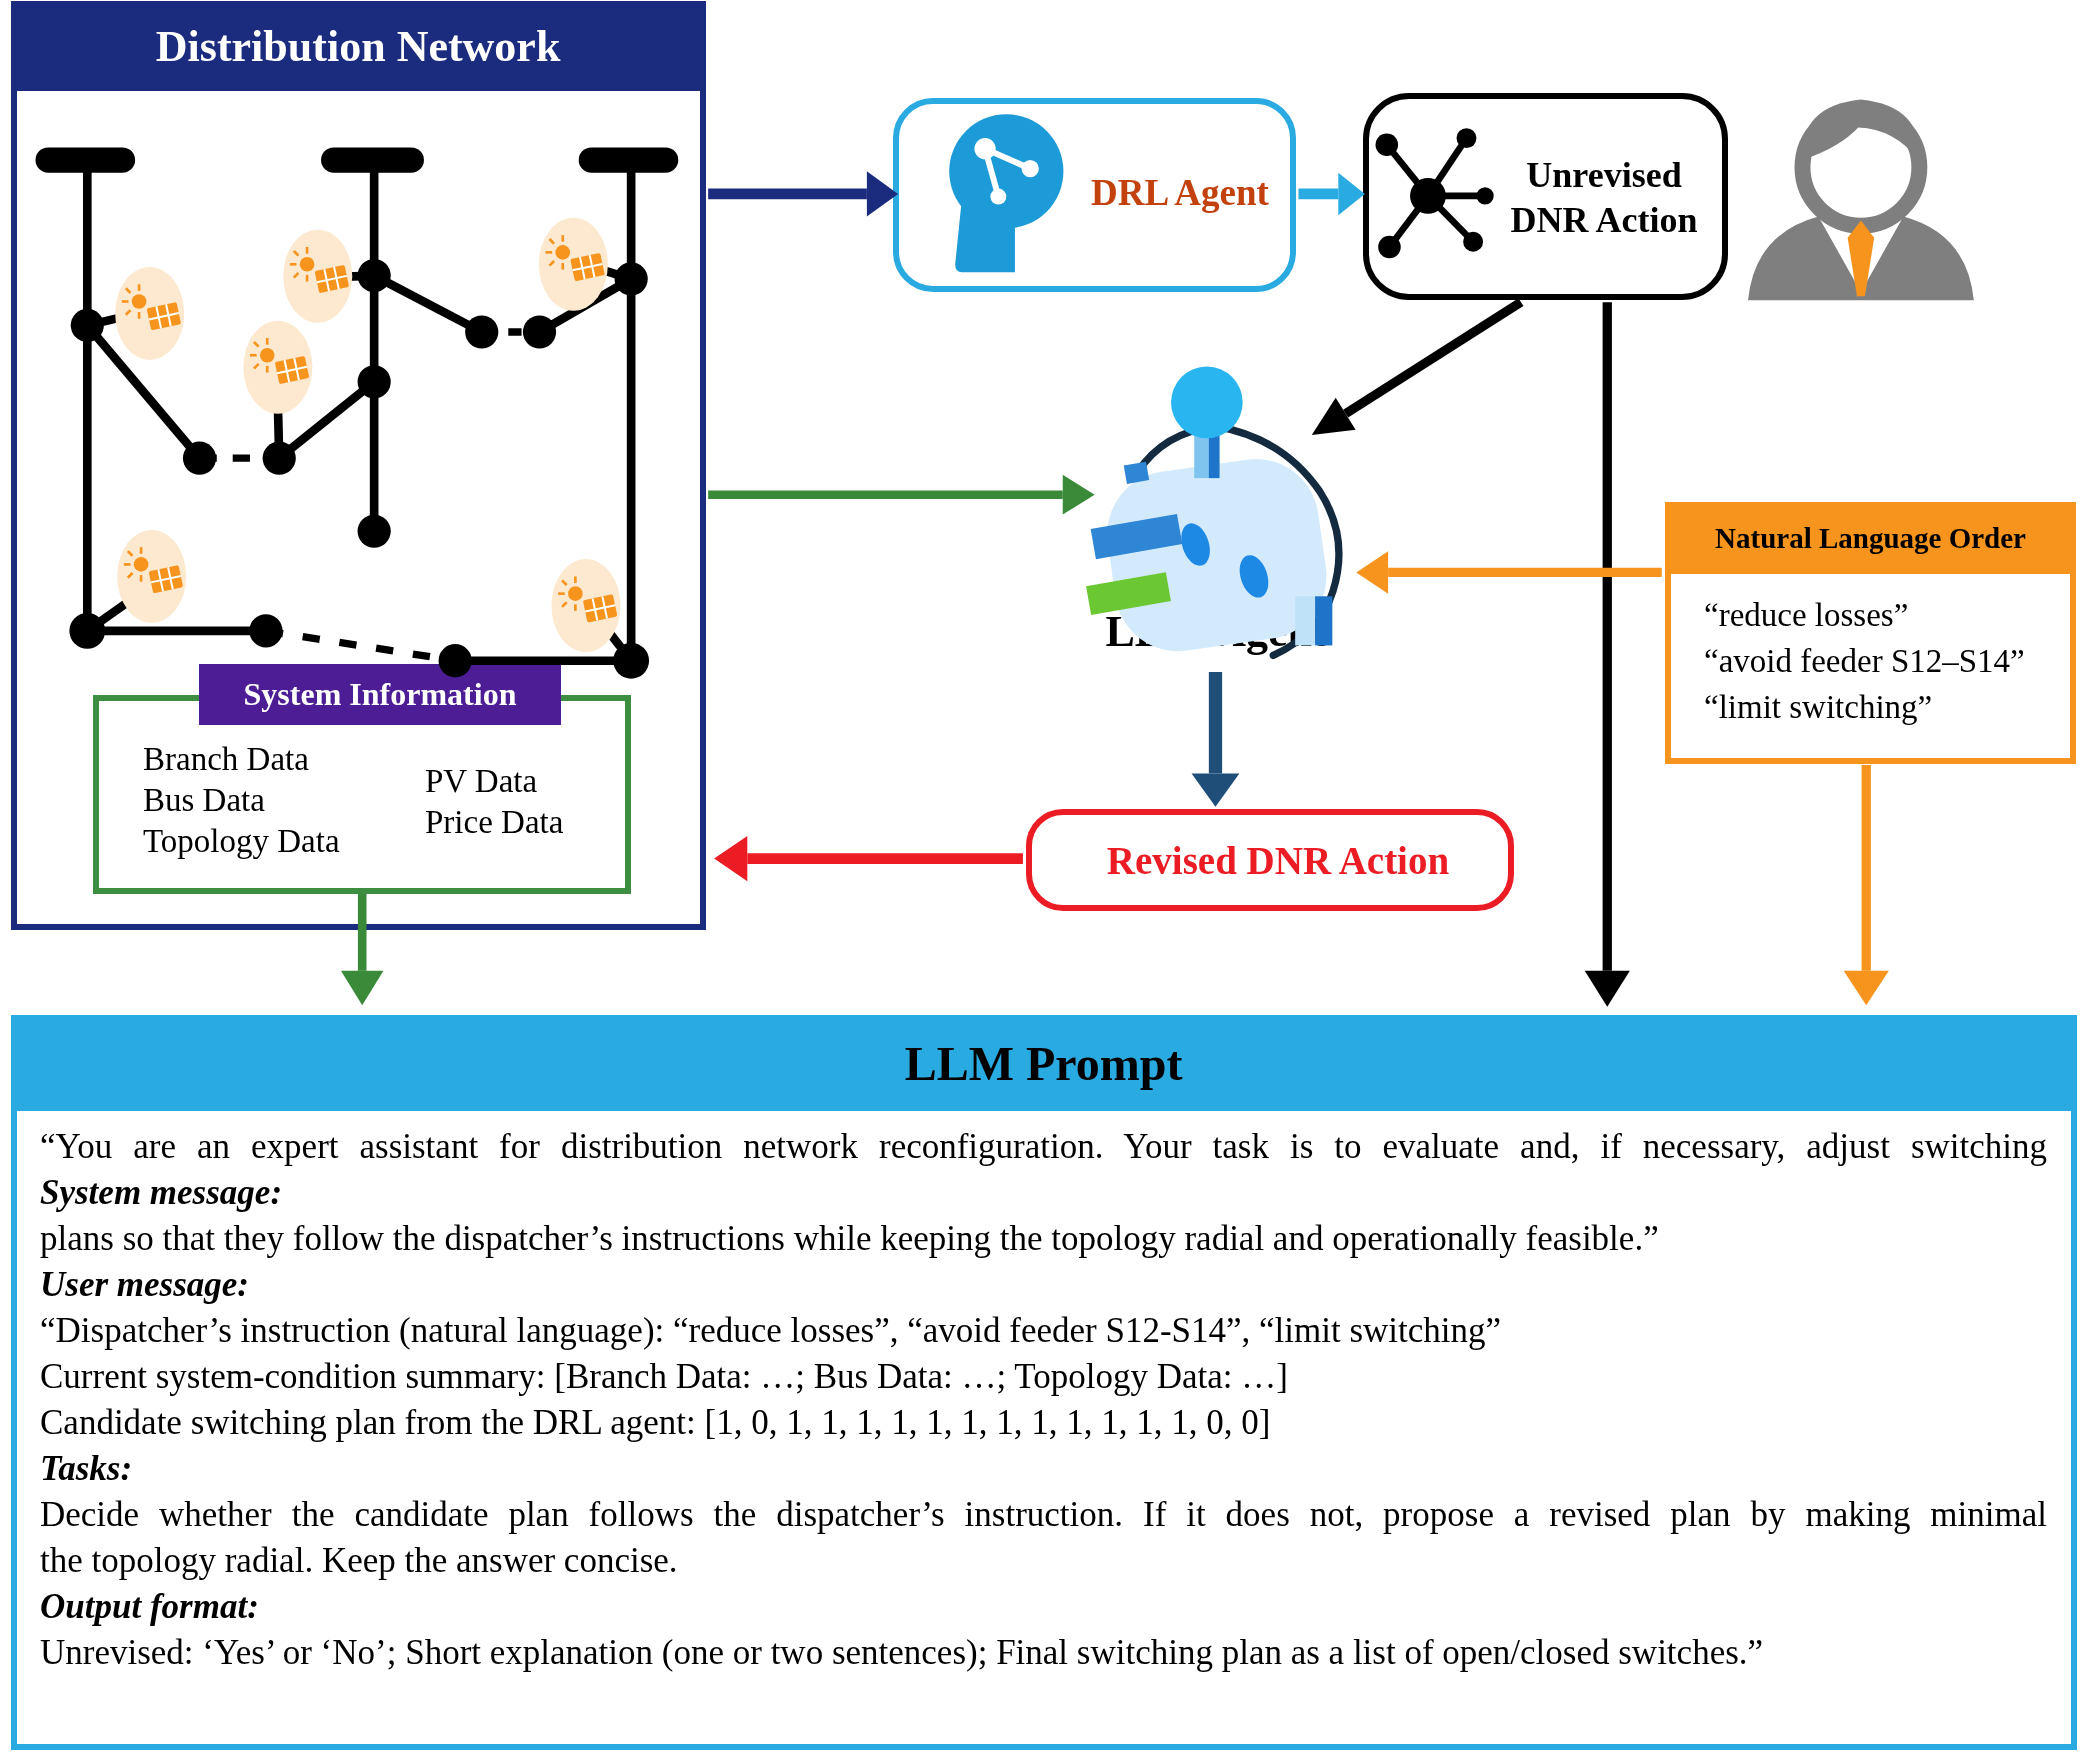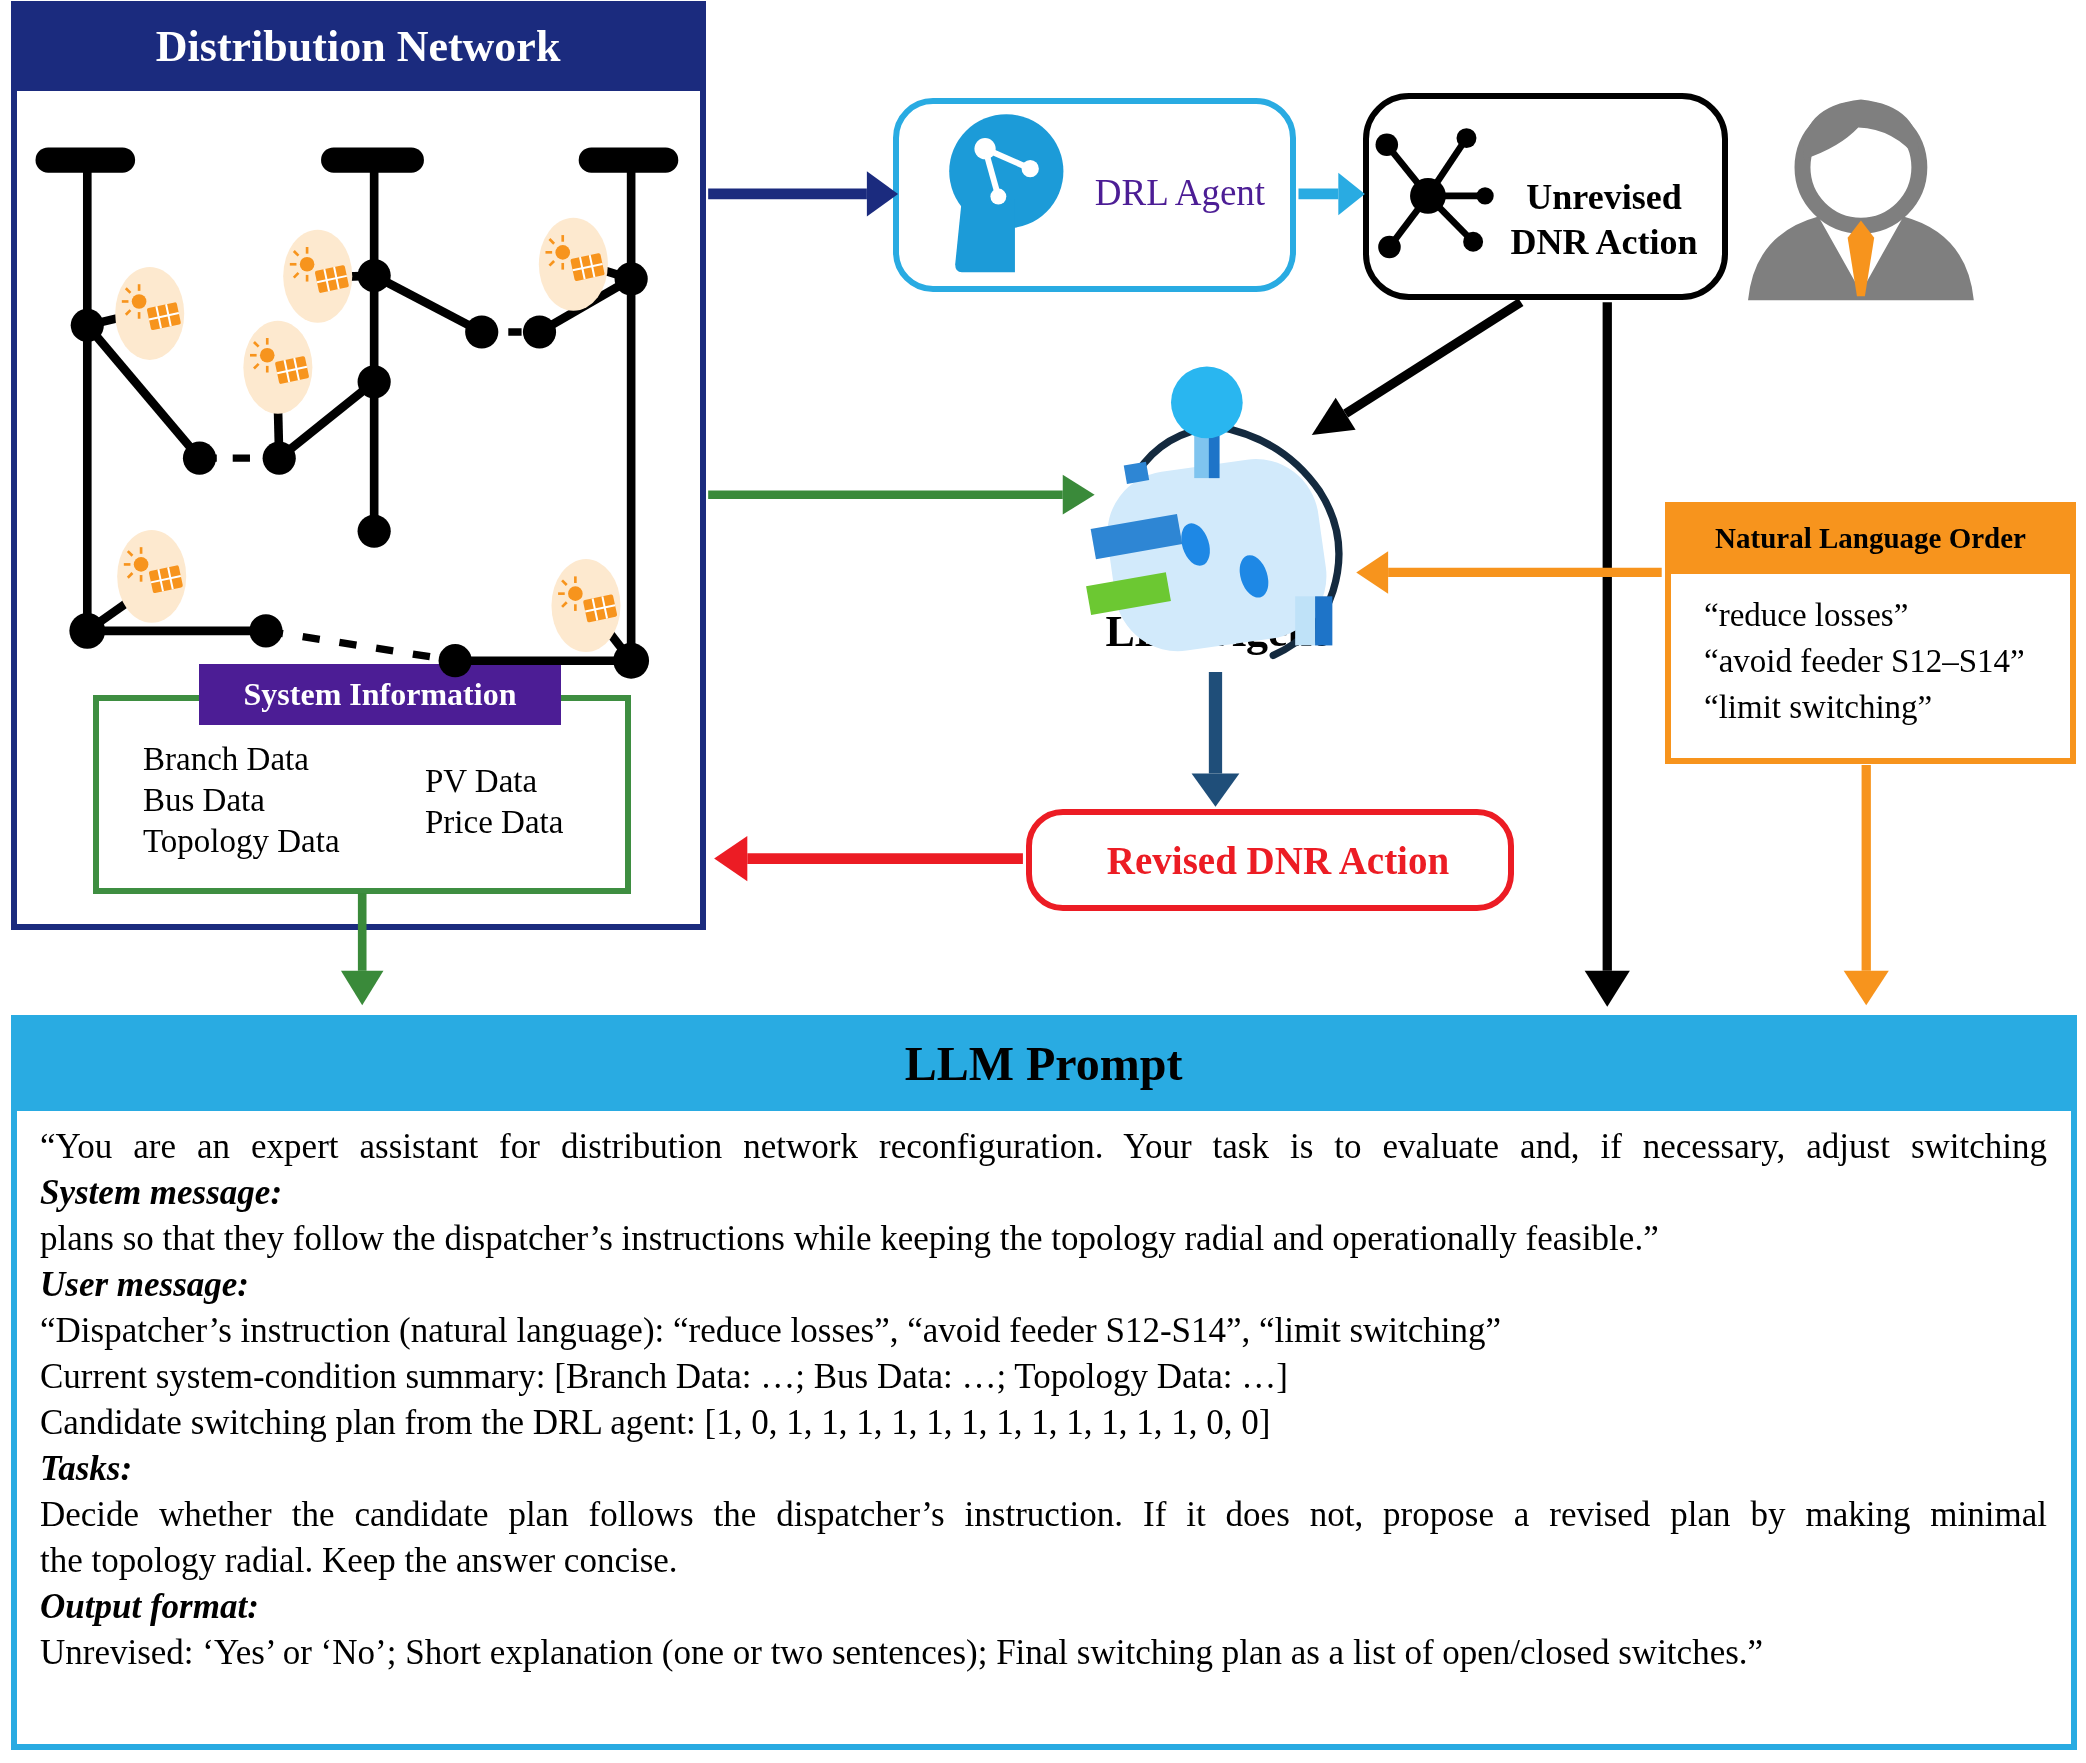--- a/index.html
+++ b/index.html
@@ -15,24 +15,24 @@
   .dn-header span{color:#fff;font-weight:bold;font-size:44px;}
   
   .si-outer{left:93px;top:695px;width:538px;height:199px;border:6px solid #3e8e41;background:#fff;box-sizing:border-box;}
   .si-header{left:199px;top:664px;width:362px;height:61px;background:#4c1d95;display:flex;align-items:center;justify-content:center;}
   .si-header span{color:#fff;font-weight:bold;font-size:32px;}
   .si-col{font-size:33px;line-height:41px;}
   #si-left{left:143px;top:739px;}
   #si-right{left:425px;top:761px;}
   
   .drl-box{left:893px;top:98px;width:403px;height:194px;border:6.6px solid #29ABE2;border-radius:40px;background:#fff;box-sizing:border-box;}
-  .drl-label{left:1063px;top:171px;width:234px;text-align:center;color:#4c1d95;font-weight:normal;font-size:37px;}
+  .drl-label{left:1063px;top:171px;width:234px;text-align:center;color:#c2410c;font-weight:bold;font-size:37px;}
   
   .unrev-box{left:1363px;top:93px;width:365px;height:207px;border:6.6px solid #000;border-radius:46px;background:#fff;box-sizing:border-box;}
-  .unrev-label{left:1481px;top:153px;width:246px;text-align:center;color:#000;font-weight:bold;font-size:36px;line-height:45px;margin-top:22px;}
+  .unrev-label{left:1481px;top:153px;width:246px;text-align:center;color:#000;font-weight:bold;font-size:36px;line-height:45px;}
   
   .llm-label{left:1063px;top:606px;width:306px;text-align:center;color:#000;font-weight:bold;font-size:44px;}
   
   .nlo-box{left:1665px;top:502px;width:411px;height:262px;border:6.6px solid #F7941D;background:#fff;box-sizing:border-box;}
   .nlo-header{left:1665px;top:502px;width:411px;height:72px;background:#F7941D;display:flex;align-items:center;justify-content:center;box-sizing:border-box;}
   .nlo-header span{color:#000;font-weight:bold;font-size:29px;}
   .nlo-items{left:1704px;top:592px;width:359px;font-size:33px;line-height:46px;}
   
   .rev-box{left:1026px;top:809px;width:488px;height:102px;border:6.6px solid #EC1C24;border-radius:37px;background:#fff;
     box-sizing:border-box;display:flex;align-items:center;justify-content:center;padding-left:16px;}

